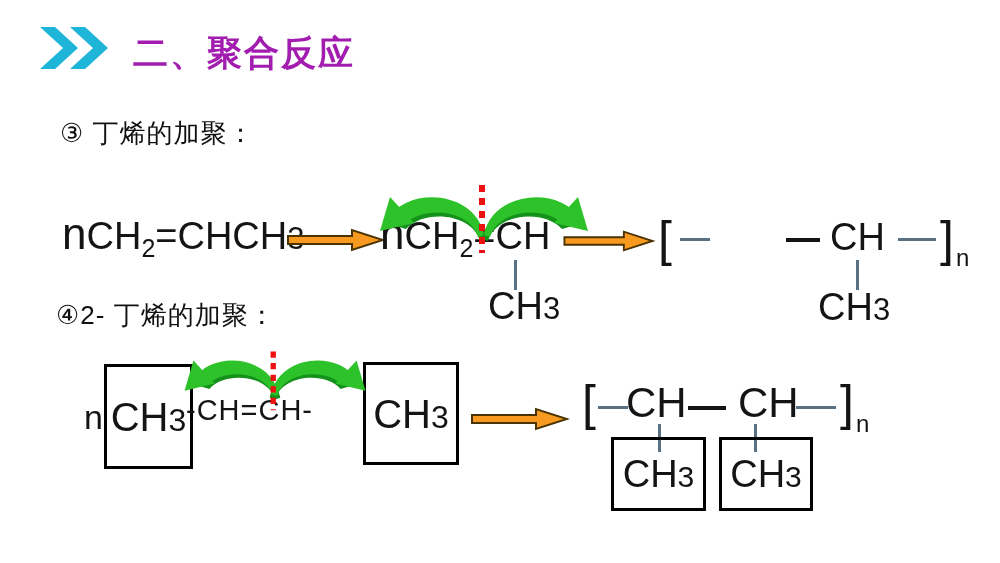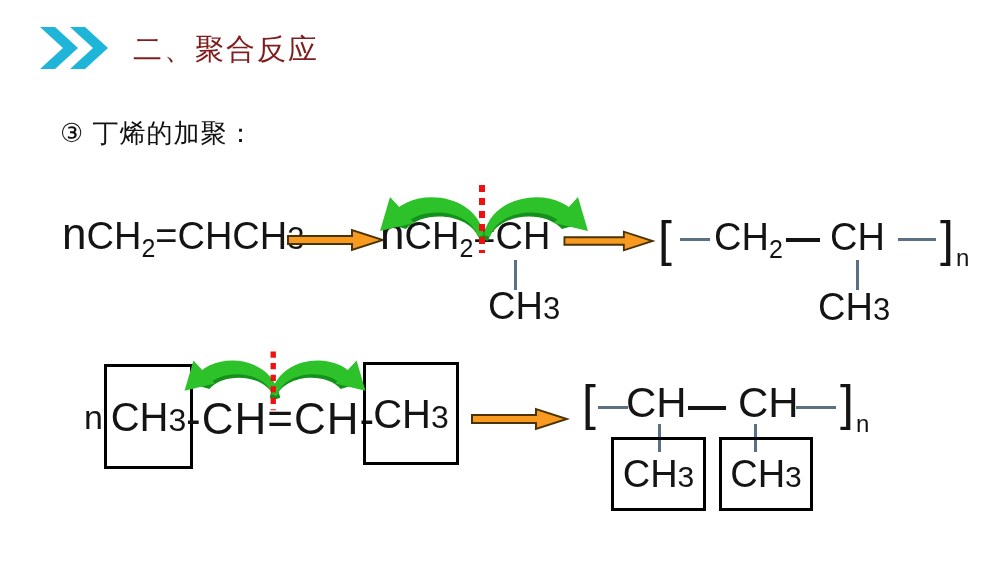--- a/index.html
+++ b/index.html
@@ -3,29 +3,29 @@
 <meta charset="utf-8">
 <style>
   html,body{margin:0;padding:0;background:#888;}
   #slide{
     position:relative;width:1000px;height:563px;background:#ffffff;
     overflow:hidden;font-family:"Liberation Sans","DejaVu Sans",sans-serif;
     color:var(--text,#141414);
   }
   .abs{position:absolute;}
   
-  .title{font-size:29px;font-weight:400;letter-spacing:2px;color:#7f1d1d;white-space:nowrap;}
+  .title{font-size:35px;font-weight:700;letter-spacing:2px;color:#a21caf;white-space:nowrap;}
   .section-label{font-size:26px;color:#111;white-space:nowrap;letter-spacing:1px;}
   
   .fm{white-space:nowrap;line-height:1;color:#141414;}
   .fm .bigN{font-size:44px;}
   .fm .main{font-size:38px;}
   .fm .sub2{font-size:25px;vertical-align:-8px;}
   .fm .n3{font-size:31px;}
-  .fm2 .main{font-size:44px;letter-spacing:1px;}
+  .fm2 .main{font-size:29px;letter-spacing:1px;}
   .box{border:3px solid var(--box-border,#000);display:flex;align-items:center;justify-content:center;background:transparent;}
   .boxfm{font-size:40px;line-height:1;white-space:nowrap;}
   .boxfm .n3{font-size:32px;}
   .boxfm-sm{font-size:38px;line-height:1;white-space:nowrap;}
   .boxfm-sm .n3{font-size:30px;}
   
   .hbond{height:3px;background:var(--bond,#5A7184);}
   .hbond.black{background:#141414;height:4px;}
   .vbond{width:3px;background:var(--bond,#5A7184);}
   .bracket{font-size:50px;line-height:1;font-weight:400;}
@@ -81,30 +81,30 @@
 
   <div class="abs" style="left:562px;top:228px;">
     <svg width="94" height="26" viewBox="0 0 100 28">
       <polygon points="2,10 66,10 66,4 97,14 66,24 66,18 2,18" style="fill:var(--arrow-fill);stroke:var(--arrow-stroke);stroke-width:2"></polygon>
     </svg>
   </div>
 
   <div class="abs prod" style="left:658px;top:218px;width:316px;height:112px;">
     <div class="abs bracket" style="left:0px;top:-4px;">[</div>
     <div class="abs hbond" style="left:22px;top:20px;width:30px;"></div>
-    <div class="abs" style="left:56px;top:0px;"><span class="main">CH</span><span class="sub2">2</span></div>
     <div class="abs hbond black" style="left:128px;top:20px;width:34px;"></div>
     <div class="abs main" style="left:172px;top:0px;">CH</div>
     <div class="abs hbond" style="left:240px;top:20px;width:38px;"></div>
     <div class="abs bracket" style="left:282px;top:-4px;">]</div>
     <div class="abs bsub" style="left:298px;top:28px;">n</div>
     <div class="abs vbond" style="left:198px;top:42px;height:30px;"></div>
     <div class="abs" style="left:160px;top:70px;"><span class="main">CH</span><span class="n3" style="font-size:31px;">3</span></div>
   </div>
 
+  <div class="abs section-label" style="left:56px;top:298px;">④2- 丁烯的加聚：</div>
 
   <div class="abs fm2" style="left:84px;top:400px;font-size:34px;line-height:1;">n</div>
   <div class="abs box" style="left:104px;top:364px;width:83px;height:99px;">
     <span class="boxfm"><span>CH</span><span class="n3">3</span></span>
   </div>
   <div class="abs fm2" style="left:186px;top:394px;"><span class="main">-CH=CH-</span></div>
   <div class="abs box" style="left:363px;top:362px;width:90px;height:97px;">
     <span class="boxfm"><span>CH</span><span class="n3">3</span></span>
   </div>
 

